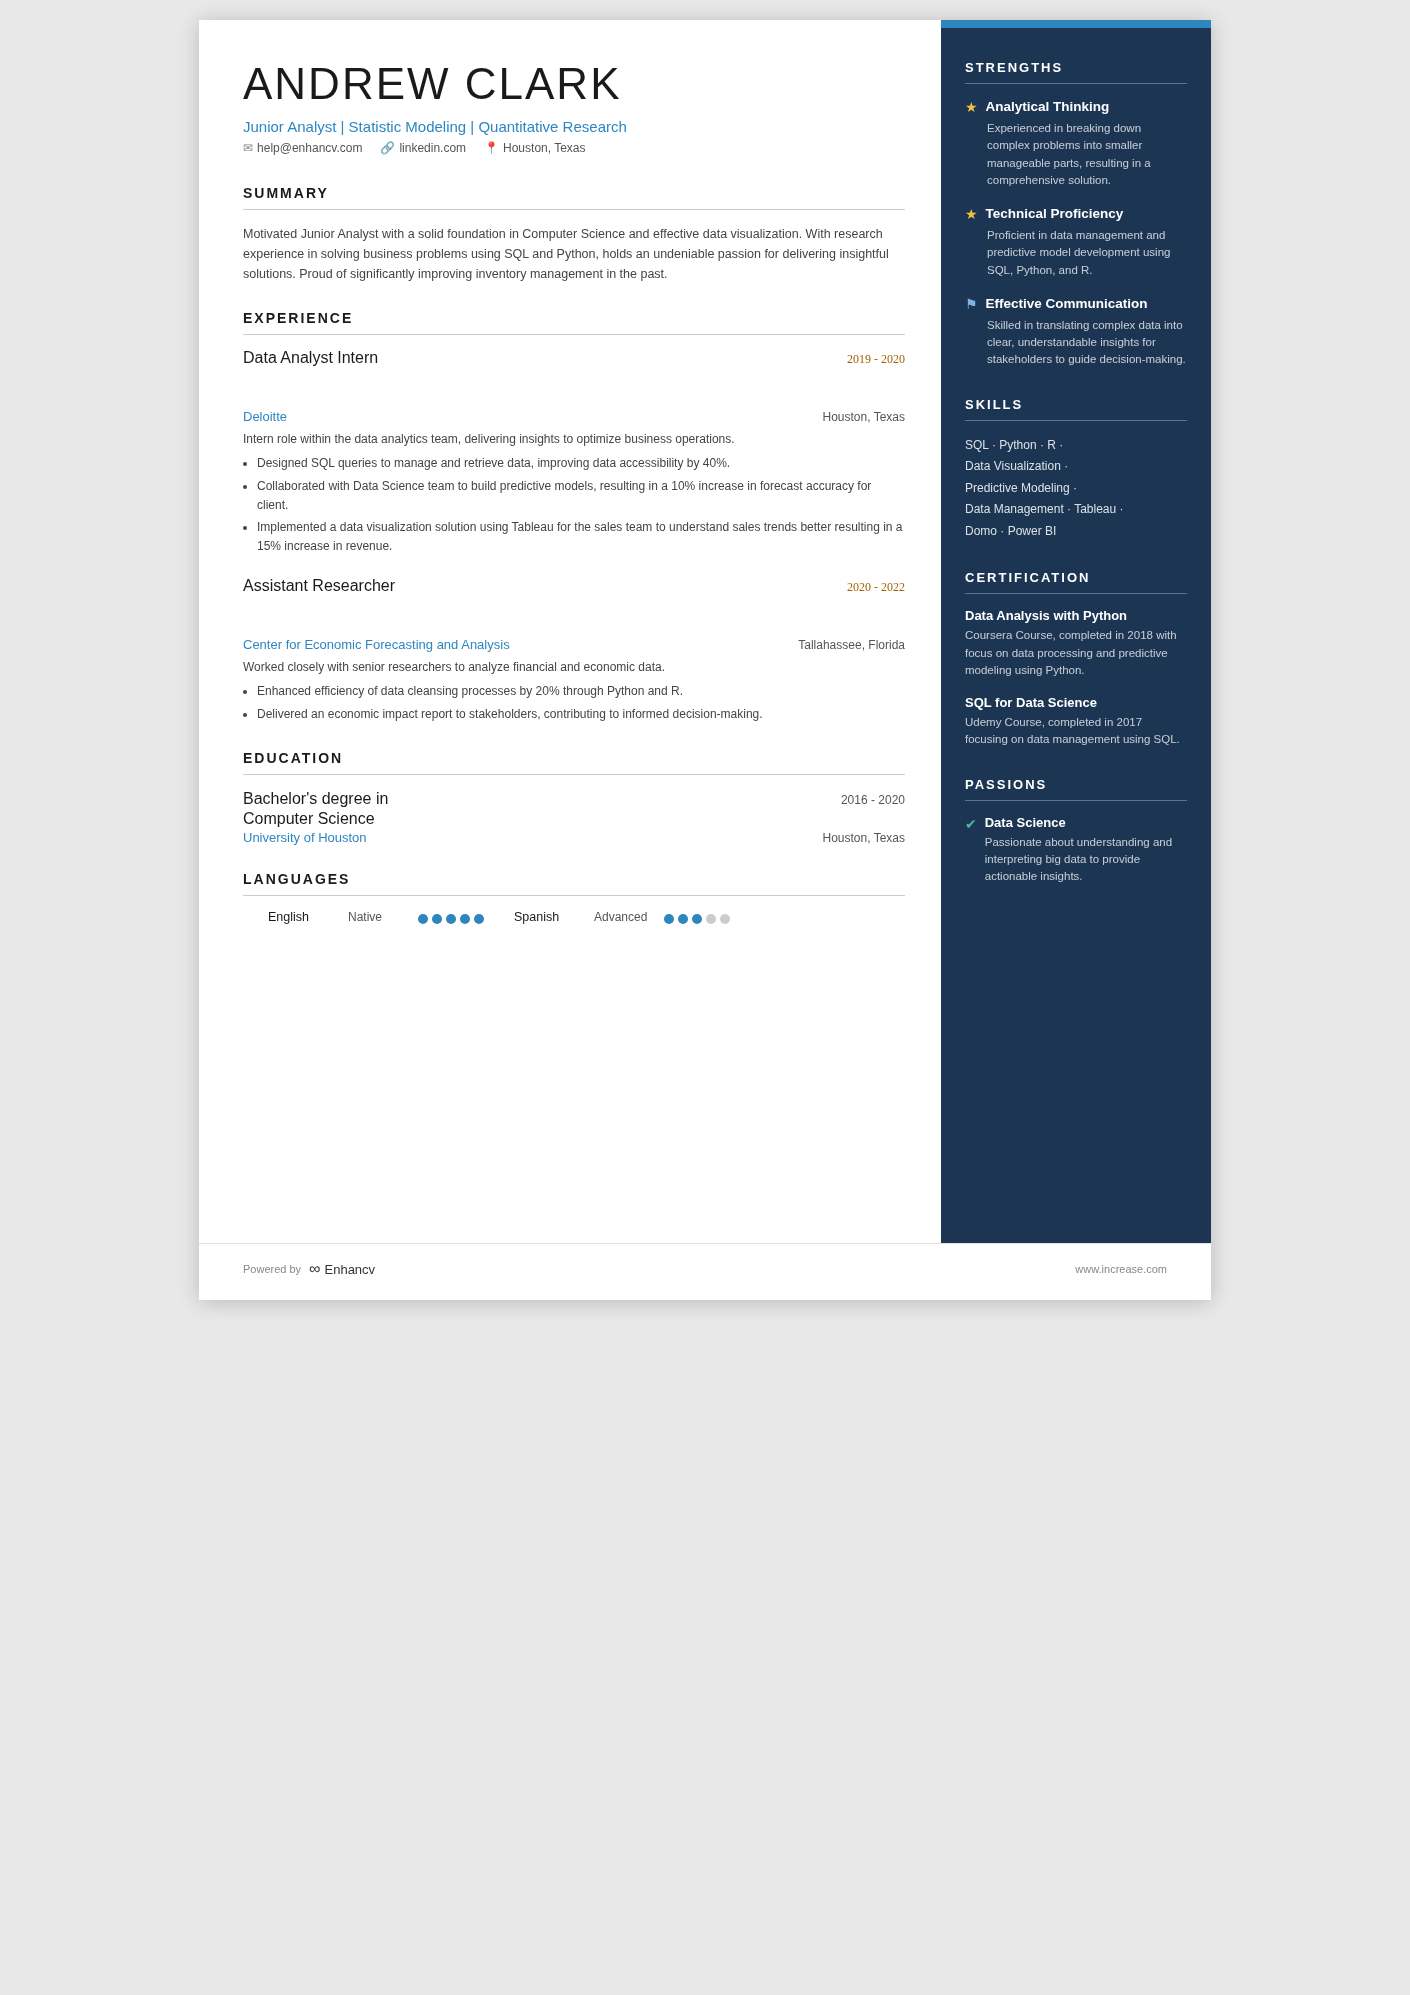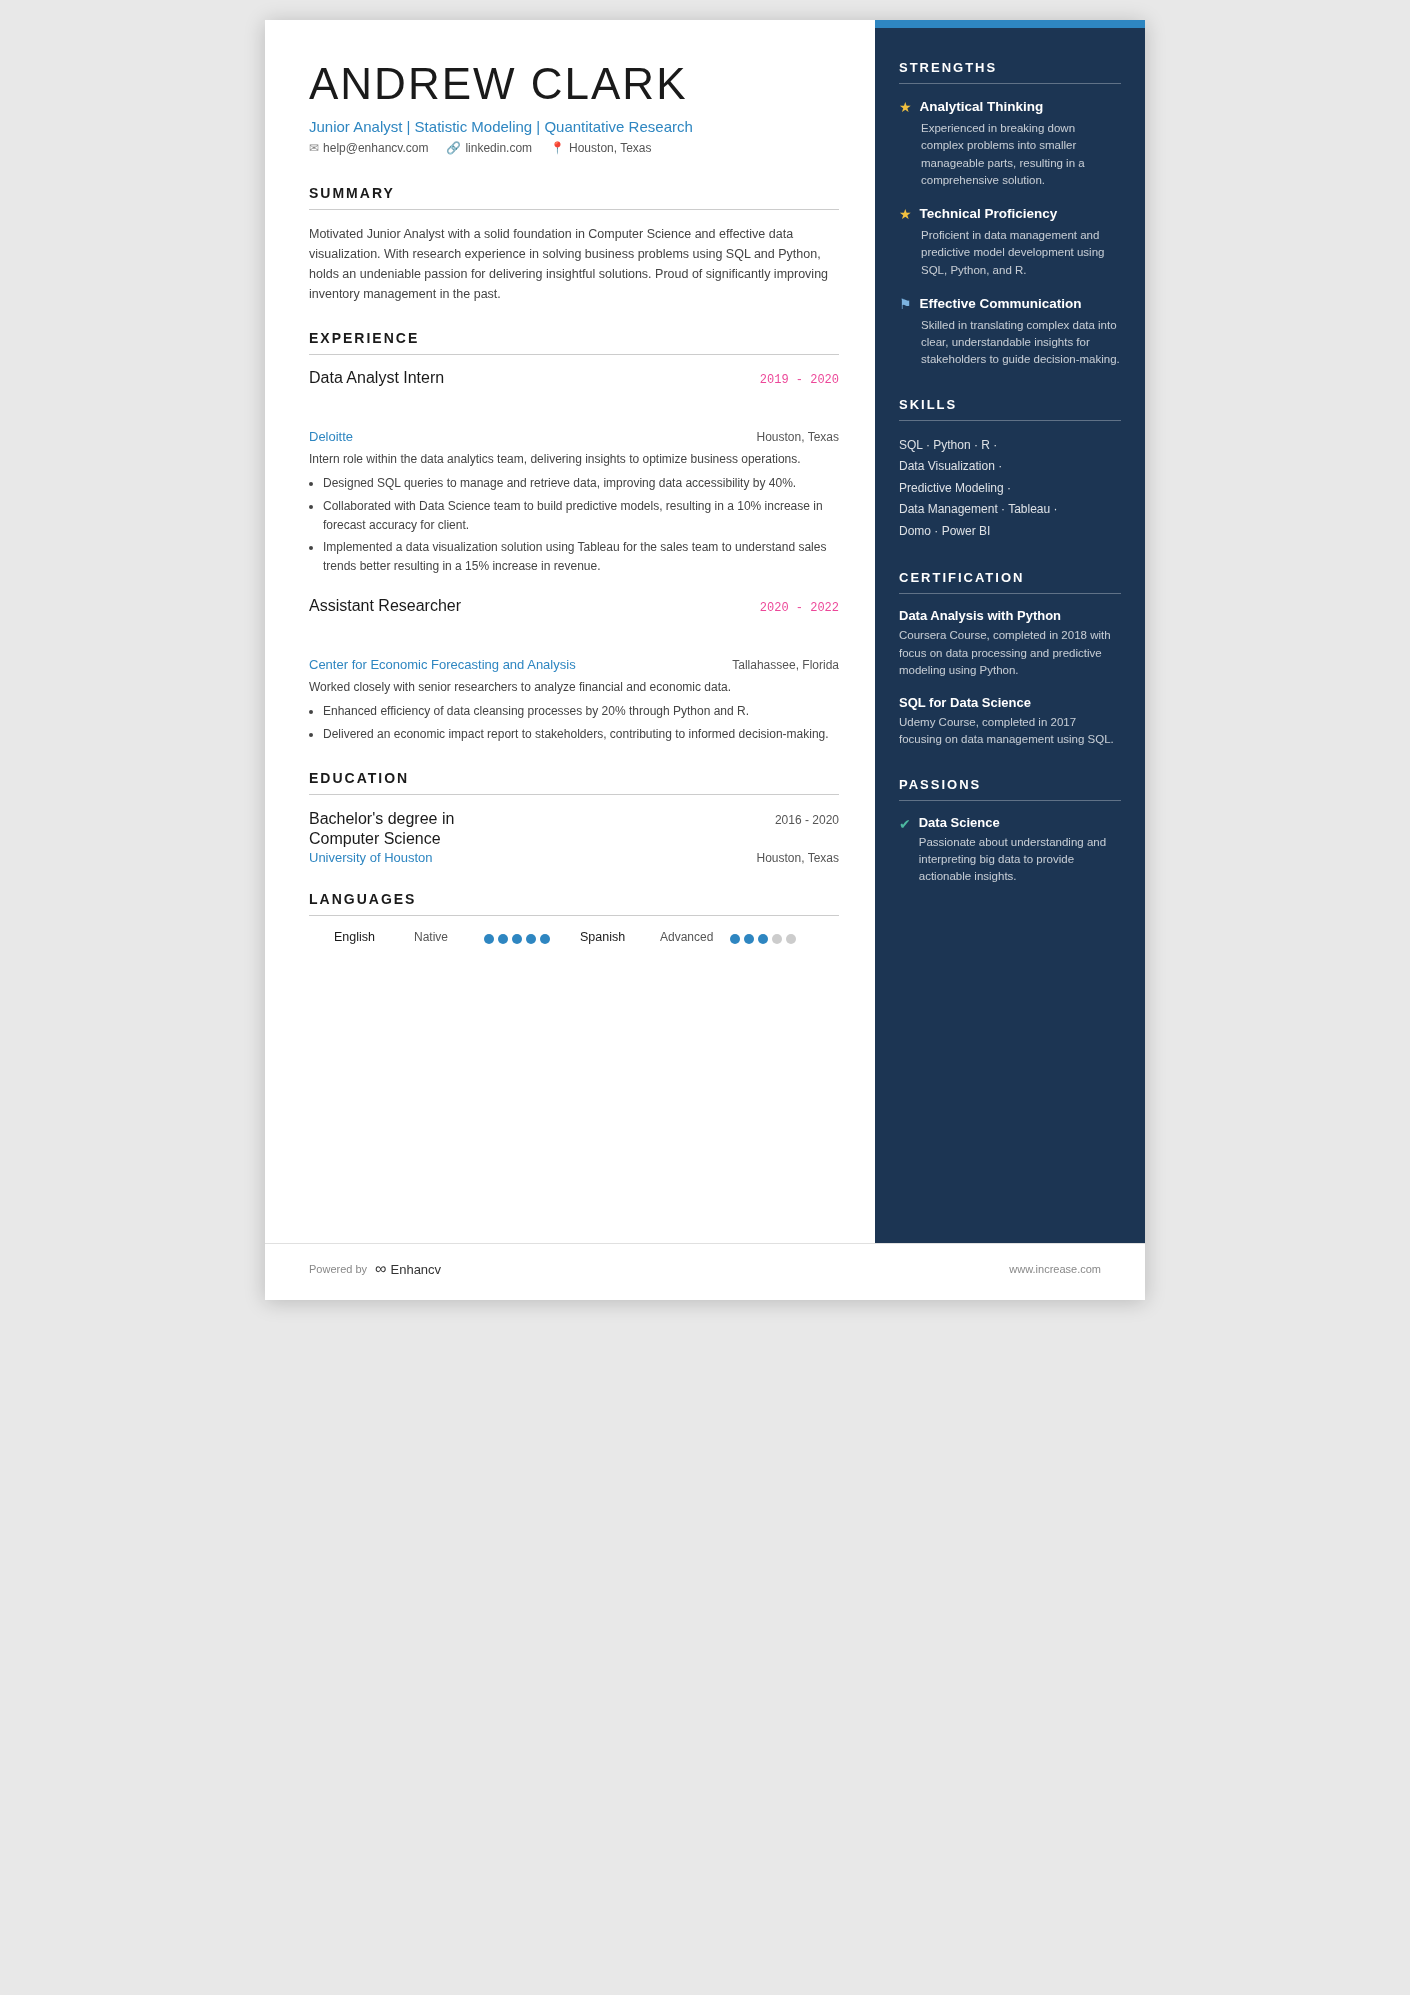--- a/index.html
+++ b/index.html
@@ -6,21 +6,21 @@
     body {
       font-family: 'Georgia', serif;
       background: #e8e8e8;
       display: flex;
       justify-content: center;
       align-items: flex-start;
       min-height: 100vh;
       padding: 20px;
     }
     .resume-container {
-      width: 880px;
+      width: 1012px;
       min-height: 1280px;
       background: white;
       display: flex;
       flex-direction: row;
       position: relative;
       box-shadow: 0 2px 20px rgba(0,0,0,0.2);
     }
     
     .left-col {
       flex: 1;
@@ -97,22 +97,22 @@
       margin-bottom: 2px;
     }
     .exp-job-title {
       font-size: 16px;
       color: #1a1a1a;
       font-family: 'Arial', sans-serif;
       font-weight: 400;
     }
     .exp-dates {
       font-size: 12px;
-      color: #ec4899;
-      font-family: Liberation Mono, monospace;
+      color: #a16207;
+      font-family: Liberation Serif, serif;
     }
     .exp-sub {
       display: flex;
       justify-content: space-between;
       align-items: baseline;
       margin-bottom: 6px;
       margin-top: 42px;
     }
     .exp-company {
       font-size: 13px;

